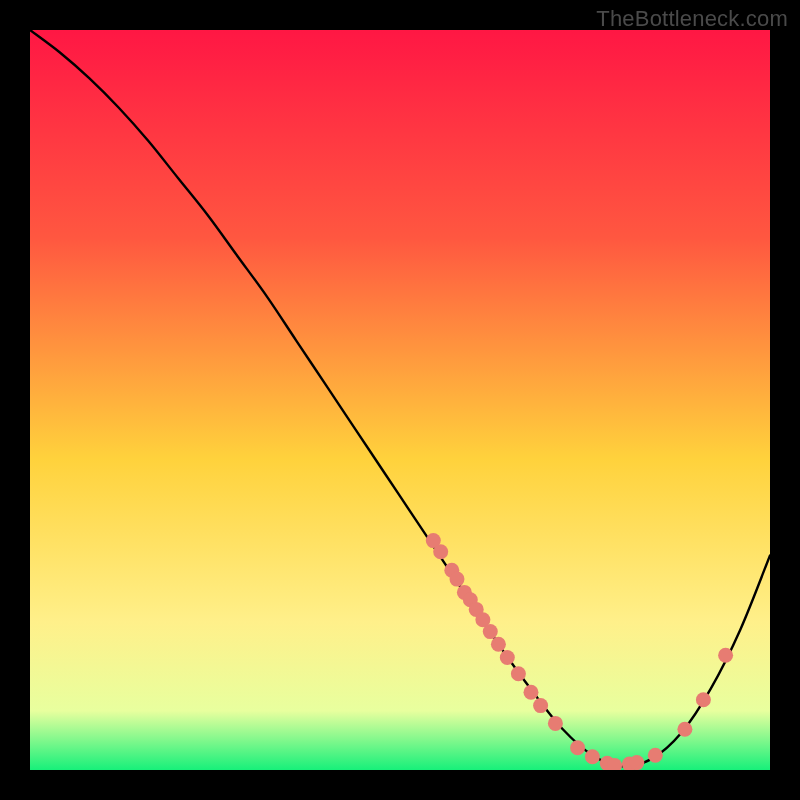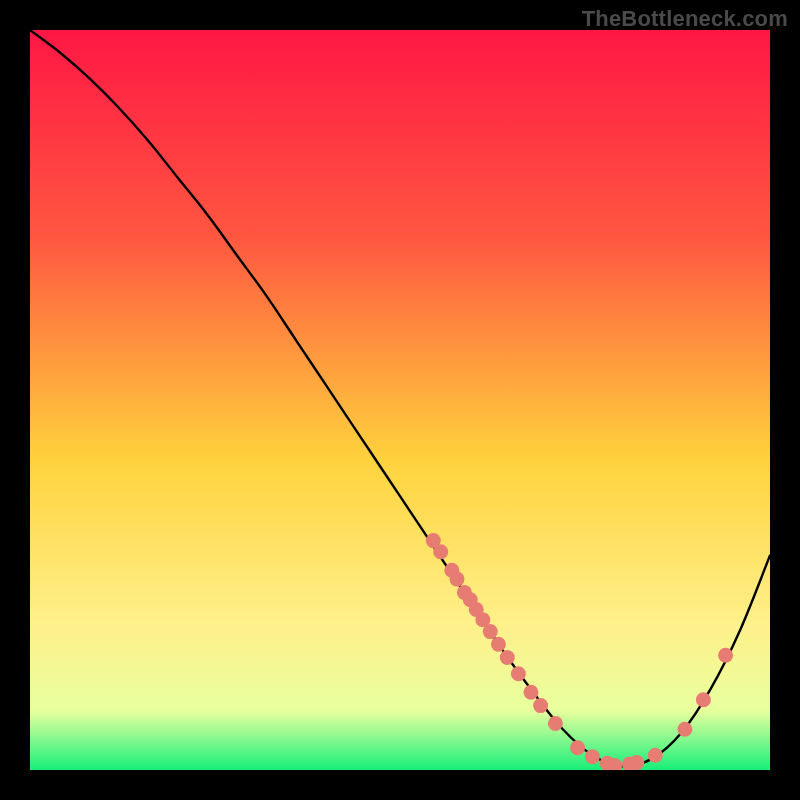--- a/index.html
+++ b/index.html
@@ -22,21 +22,21 @@
     top: 30px;
     width: 740px;
     height: 740px;
   }
   .watermark {
     position: absolute;
     top: 6px;
     right: 12px;
     color: #4a4a4a;
     font-size: 22px;
-    font-weight: 700;
+    font-weight: 400;
     letter-spacing: 0.2px;
     user-select: none;
   }
   svg {
     display: block;
   }
 </style>
 </head>
 <body>
 

